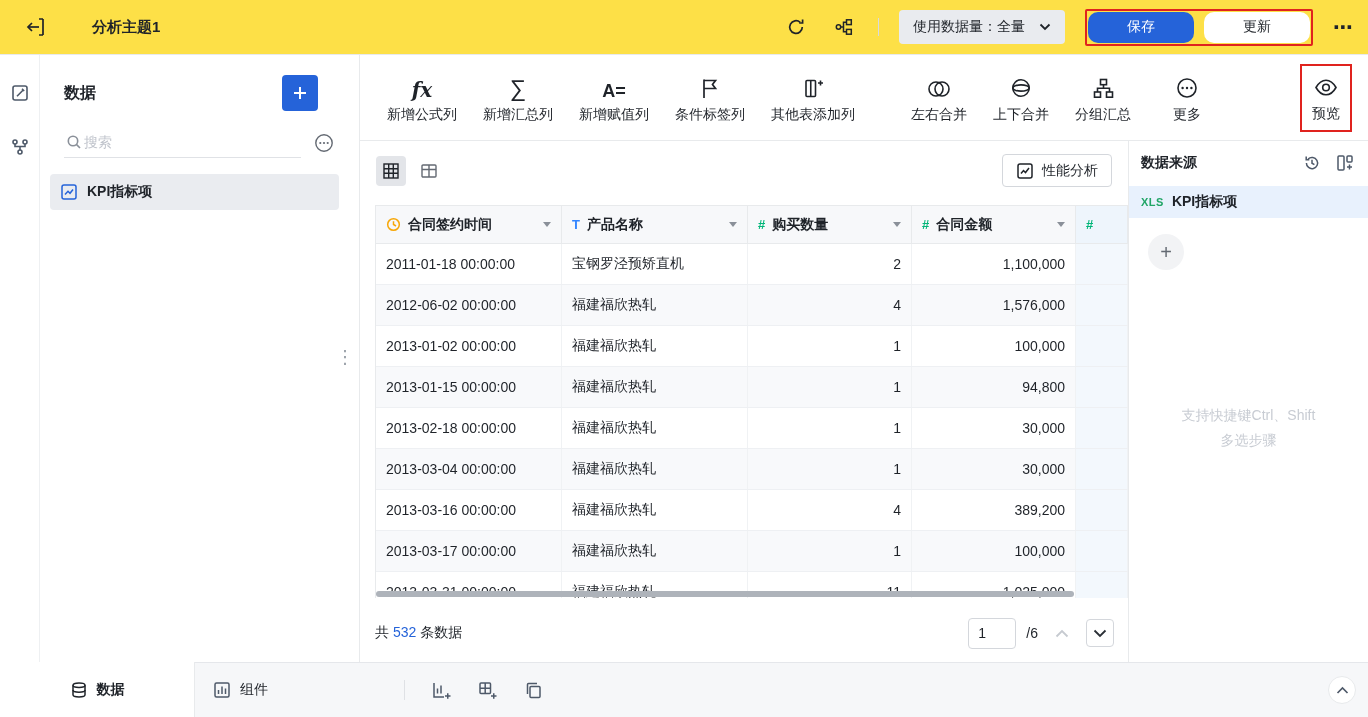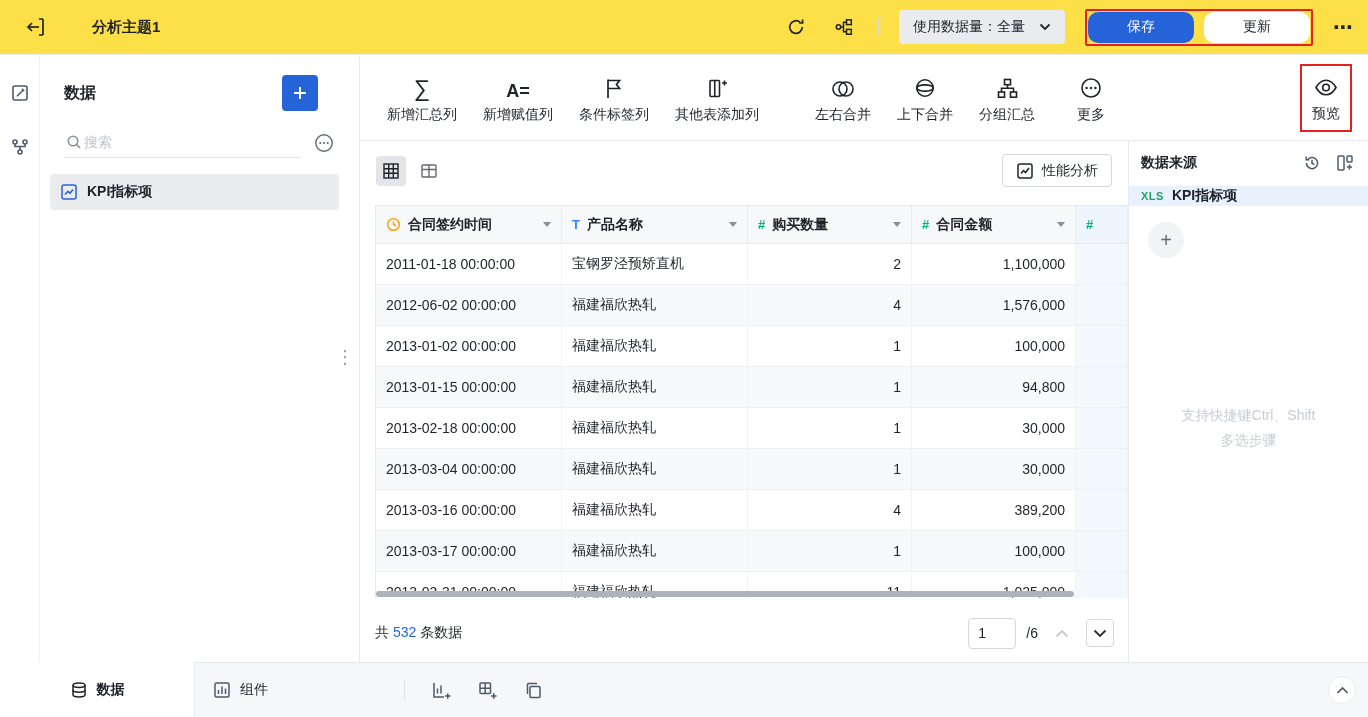--- a/index.html
+++ b/index.html
@@ -87,21 +87,21 @@
   .page-input{width:48px;height:31px;border:1px solid #d4d7dc;border-radius:4px;padding:0 9px;font-size:14px;color:#1f2329;outline:none;font-family:inherit;background:#fff;}
   .page-total{font-size:14px;color:#1f2329;}
   .pg-btn{width:28px;height:28px;display:flex;align-items:center;justify-content:center;cursor:pointer;}
   .pg-btn.boxed{border:1px solid #d4d7dc;border-radius:4px;}
 
   
   .rightpanel{position:absolute;top:141px;right:0;width:240px;bottom:55px;background:#fff;border-left:1px solid #e8eaec;}
   .rp-head{display:flex;align-items:center;padding:13px 14px 0 12px;}
   .rp-title{font-weight:bold;font-size:14px;}
   .rp-icons{margin-left:auto;display:flex;gap:15px;}
-  .rp-item{margin-top:14px;height:20px;background:#e8f1fd;display:flex;align-items:center;gap:8px;padding:0 12px;cursor:pointer;}
+  .rp-item{margin-top:14px;height:32px;background:#e8f1fd;display:flex;align-items:center;gap:8px;padding:0 12px;cursor:pointer;}
   .xls-badge{color:#21a567;font-weight:bold;font-size:11px;letter-spacing:.5px;flex:none;}
   .rp-item-label{font-size:14px;font-weight:bold;}
   .rp-add{margin:16px 0 0 19px;width:36px;height:36px;border-radius:50%;background:#f2f3f5;display:flex;align-items:center;justify-content:center;font-size:20px;color:#646a73;cursor:pointer;line-height:1;}
   .rp-hint{position:absolute;top:262px;left:0;right:0;text-align:center;color:#c8ccd3;font-size:14px;line-height:25px;}
 
   
   .bottombar{position:absolute;left:0;right:0;bottom:0;height:55px;background:#f6f7f9;border-top:1px solid #e5e7eb;display:flex;align-items:stretch;}
   .bb-tab{display:flex;align-items:center;gap:9px;font-size:14px;cursor:pointer;}
   .bb-tab.active{width:195px;justify-content:center;background:#fff;border-right:1px solid #e8eaec;margin-top:-1px;font-weight:bold;}
   .bb-tab.plain{padding:0 34px 0 18px;}
@@ -205,20 +205,26 @@
           <path d="M5 11.5 l3-3.2 2 2 3-3.8"></path>
         </svg>
         <span class="sb-item-label">KPI指标项</span>
       </div>
     </div>
   </aside>
 
   <div class="drag-handle">⋮</div>
 
   <section class="toolbar">
+    <div class="tool">
+      <span class="tool-icon">
+          <span class="fx">fx</span>
+        </span>
+      <span class="tool-label">新增公式列</span>
+    </div>
     <div class="tool">
       <span class="tool-icon">
           <span class="sigma">∑</span>
         </span>
       <span class="tool-label">新增汇总列</span>
     </div>
     <div class="tool">
       <span class="tool-icon">
           <span class="aeq">A=</span>
         </span>

